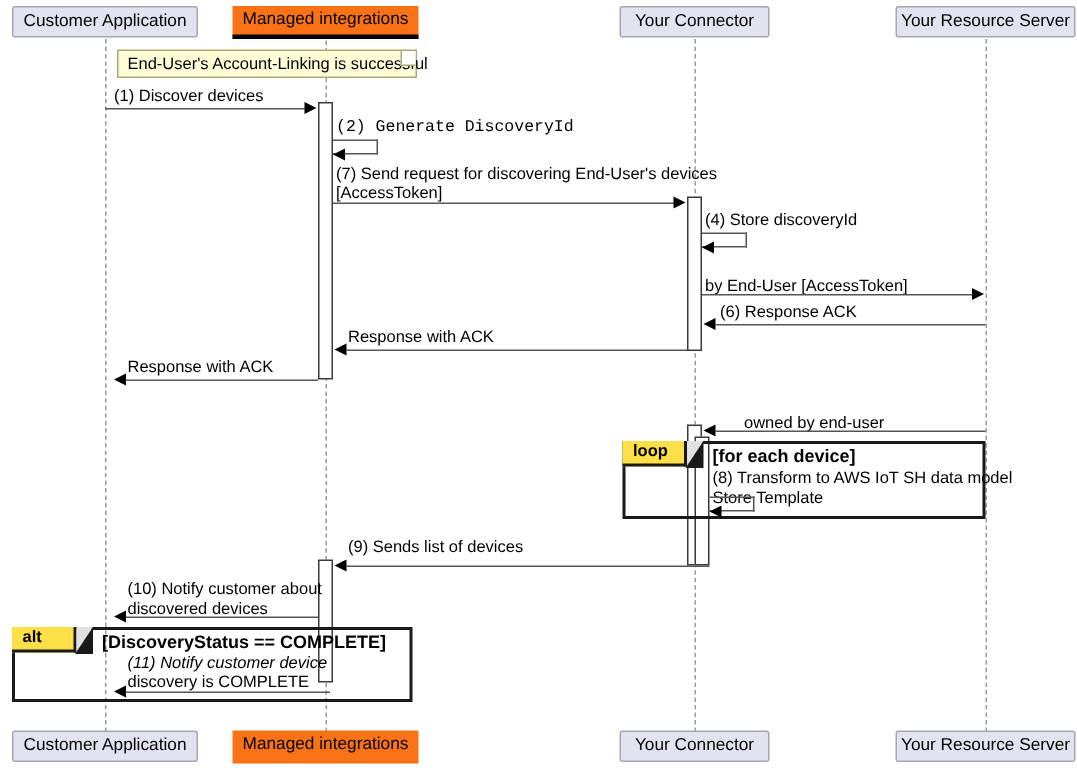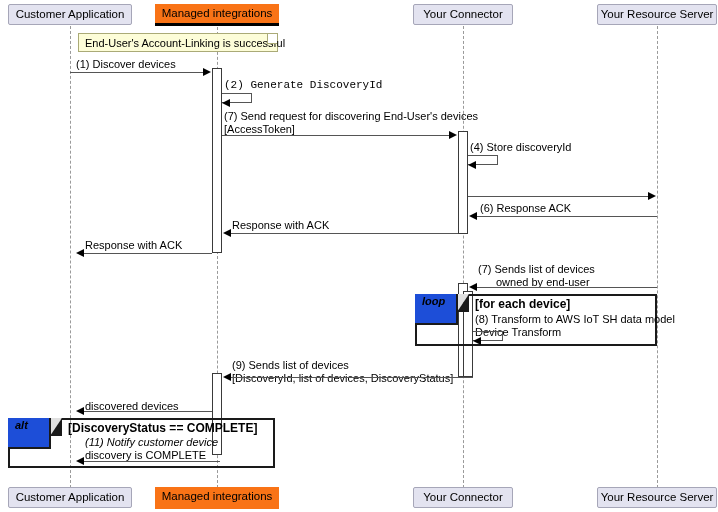--- a/index.html
+++ b/index.html
@@ -106,29 +106,28 @@
   
   .frag{
     position:absolute;
     box-sizing:border-box;
     border:2px solid #1a1a1a;
     background:transparent;
   }
   .fraglabelbox{
     position:absolute;
     box-sizing:border-box;
-    background:#1d4ed8;
+    background:#fde047;
     border-right:2px solid #1a1a1a;
     border-bottom:2px solid #1a1a1a;
     font-weight:bold;
     font-size:11px;
     line-height:15px;
     padding-left:7px;
-    height:31px;
-    font-style:italic;
+    height:17px;
   }
   .fragcut{
     position:absolute;
     width:0;height:0;
     border-top:17px solid #E0E0E0;
     border-right:11px solid transparent;
   }
   .fragcut-line{
     position:absolute;
     width:0;height:0;
@@ -188,57 +187,57 @@
 
   <div class="msgtext" style="left:224px;top:110px;">(7) Send request for discovering End-User's devices</div>
   <div class="msgtext" style="left:224px;top:123px;">[AccessToken]</div>
   <div class="msgline" style="left:222px;top:135px;width:228px;"></div>
   <div class="arrowR" style="left:449px;top:131px;"></div>
 
   <div class="msgtext" style="left:470px;top:141px;">(4) Store discoveryId</div>
   <div class="selfmsg" style="left:468px;top:155px;width:30px;height:10px;"></div>
   <div class="arrowL" style="left:468px;top:161px;"></div>
 
+  <div class="msgtext" style="left:470px;top:185px;">by End-User [AccessToken]</div>
   <div class="msgline" style="left:468px;top:196px;width:181px;"></div>
   <div class="arrowR" style="left:648px;top:192px;"></div>
 
   <div class="msgtext" style="left:480px;top:202px;">(6) Response ACK</div>
   <div class="msgline" style="left:477px;top:216px;width:180px;"></div>
   <div class="arrowL" style="left:469px;top:212px;"></div>
 
   <div class="msgtext" style="left:232px;top:219px;">Response with ACK</div>
   <div class="msgline" style="left:231px;top:233px;width:227px;"></div>
   <div class="arrowL" style="left:223px;top:229px;"></div>
 
   <div class="msgtext" style="left:85px;top:239px;">Response with ACK</div>
   <div class="msgline" style="left:84px;top:253px;width:128px;"></div>
   <div class="arrowL" style="left:76px;top:249px;"></div>
 
-  <div class="msgtext" style="left:478px;top:263px;">(7) Sends list of devices</div>
   <div class="msgtext" style="left:478px;top" :=""></div>
   <div class="msgtext" style="left:478px;top:276px;margin-left:18px;">owned by end-user</div>
   <div class="msgline" style="left:477px;top:287px;width:180px;"></div>
   <div class="arrowL" style="left:469px;top:283px;"></div>
 
   <div class="frag" style="left:415px;top:294px;width:242px;height:52px;"></div>
   <div class="fraglabelbox" style="left:415px;top:294px;width:43px;">loop</div>
   <div class="fragcut" style="left:458px;top:294px;"></div>
   <div class="fragcut-line" style="left:457px;top:294px;"></div>
   <div class="fragcond" style="left:475px;top:297px;">[for each device]</div>
 
   <div class="msgtext" style="left:475px;top:313px;">(8) Transform to AWS IoT SH data model</div>
-  <div class="msgtext" style="left:475px;top:326px;">Device Transform</div>
+  <div class="msgtext" style="left:475px;top:326px;">Store Template</div>
   <div class="selfmsg" style="left:473px;top:331px;width:30px;height:10px;"></div>
   <div class="arrowL" style="left:473px;top:337px;"></div>
 
   <div class="msgtext" style="left:232px;top:359px;">(9) Sends list of devices</div>
-  <div class="msgtext" style="left:232px;top:372px;">[DiscoveryId, list of devices, DiscoveryStatus]</div>
   <div class="msgline" style="left:231px;top:377px;width:242px;"></div>
   <div class="arrowL" style="left:223px;top:373px;"></div>
 
+  <div class="msgtext" style="left:85px;top:387px;">(10) Notify customer about</div>
   <div class="msgtext" style="left:85px;top:400px;">discovered devices</div>
   <div class="msgline" style="left:84px;top:411px;width:128px;"></div>
   <div class="arrowL" style="left:76px;top:407px;"></div>
 
   <div class="frag" style="left:8px;top:418px;width:267px;height:50px;"></div>
   <div class="fraglabelbox" style="left:8px;top:418px;width:43px;">alt</div>
   <div class="fragcut" style="left:51px;top:418px;"></div>
   <div class="fragcut-line" style="left:50px;top:418px;"></div>
   <div class="fragcond" style="left:68px;top:421px;">[DiscoveryStatus == COMPLETE]</div>
 

